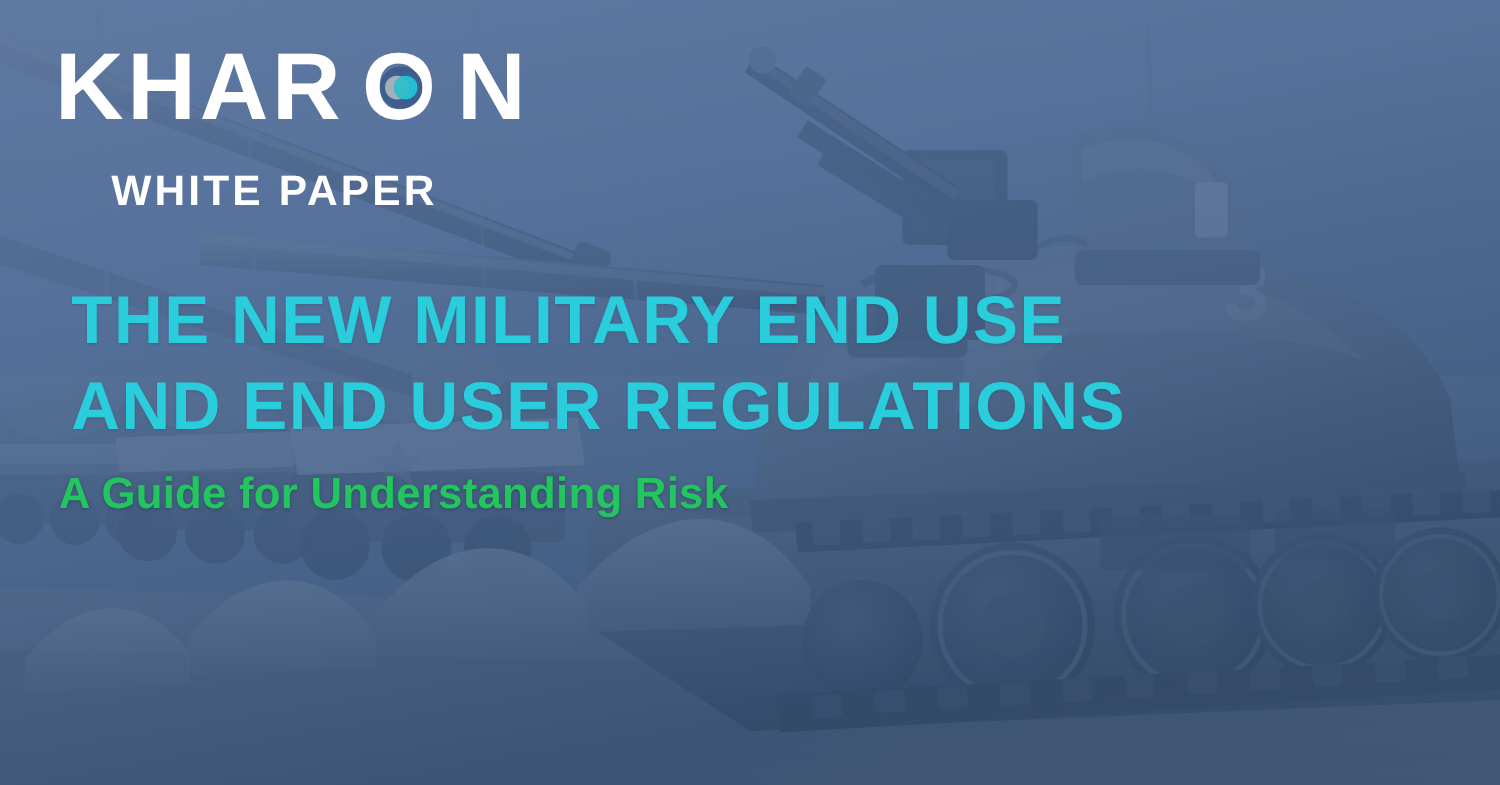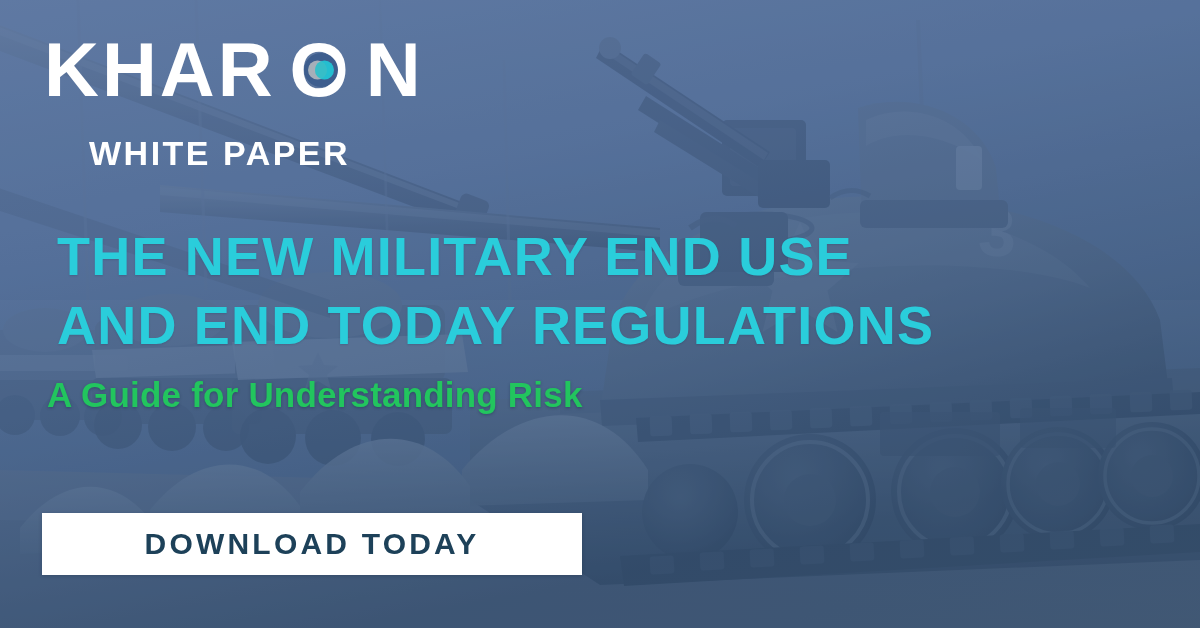--- a/index.html
+++ b/index.html
@@ -389,23 +389,20 @@
             <path d="M17 8.2 a9.5 9.5 0 0 1 0 17.6 a9.5 9.5 0 0 1 0 -17.6" fill="#3FB8BE" opacity="0.55"></path>
           </svg>
         </span></span>
         <span class="logo-text">N</span>
     </div>
 
     <div class="eyebrow">WHITE PAPER</div>
 
     <div class="headline">
       <span class="hl-line">THE NEW MILITARY END USE</span>
-      <span class="hl-line">AND END TODAY REGULATIONS</span>
+      <span class="hl-line">AND END USER REGULATIONS</span>
     </div>
 
     <div class="subtitle">A Guide for Understanding Risk</div>
 
-    <button class="cta">
-      <span class="cta-label">DOWNLOAD TODAY</span>
-    </button>
 
   </div>
 </div>
 
 </body></html>

